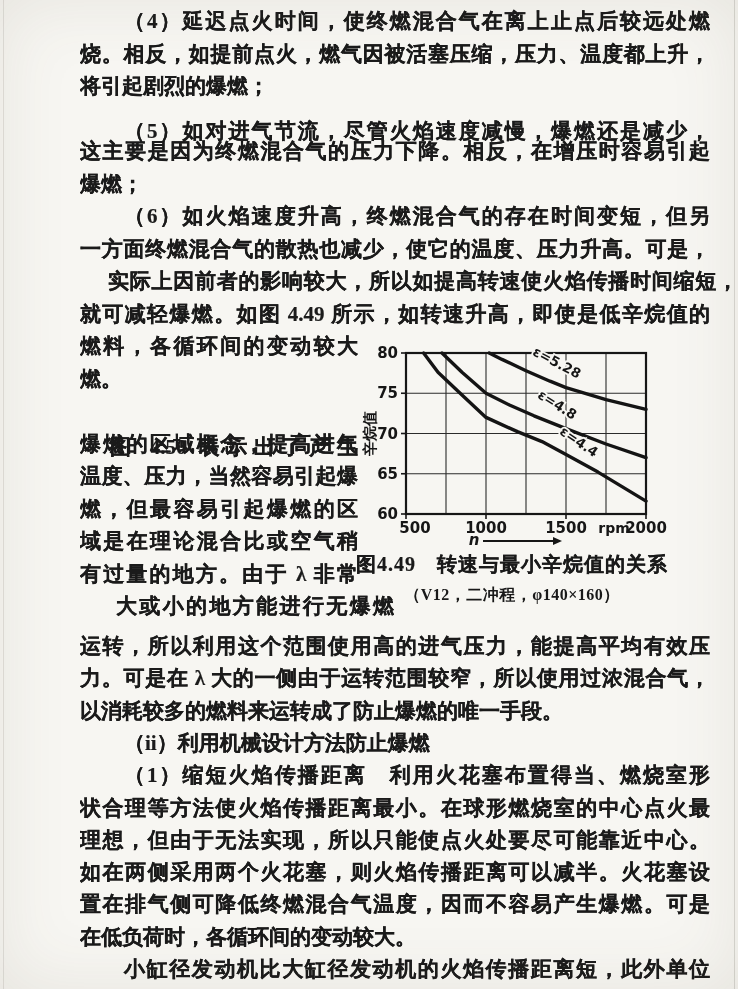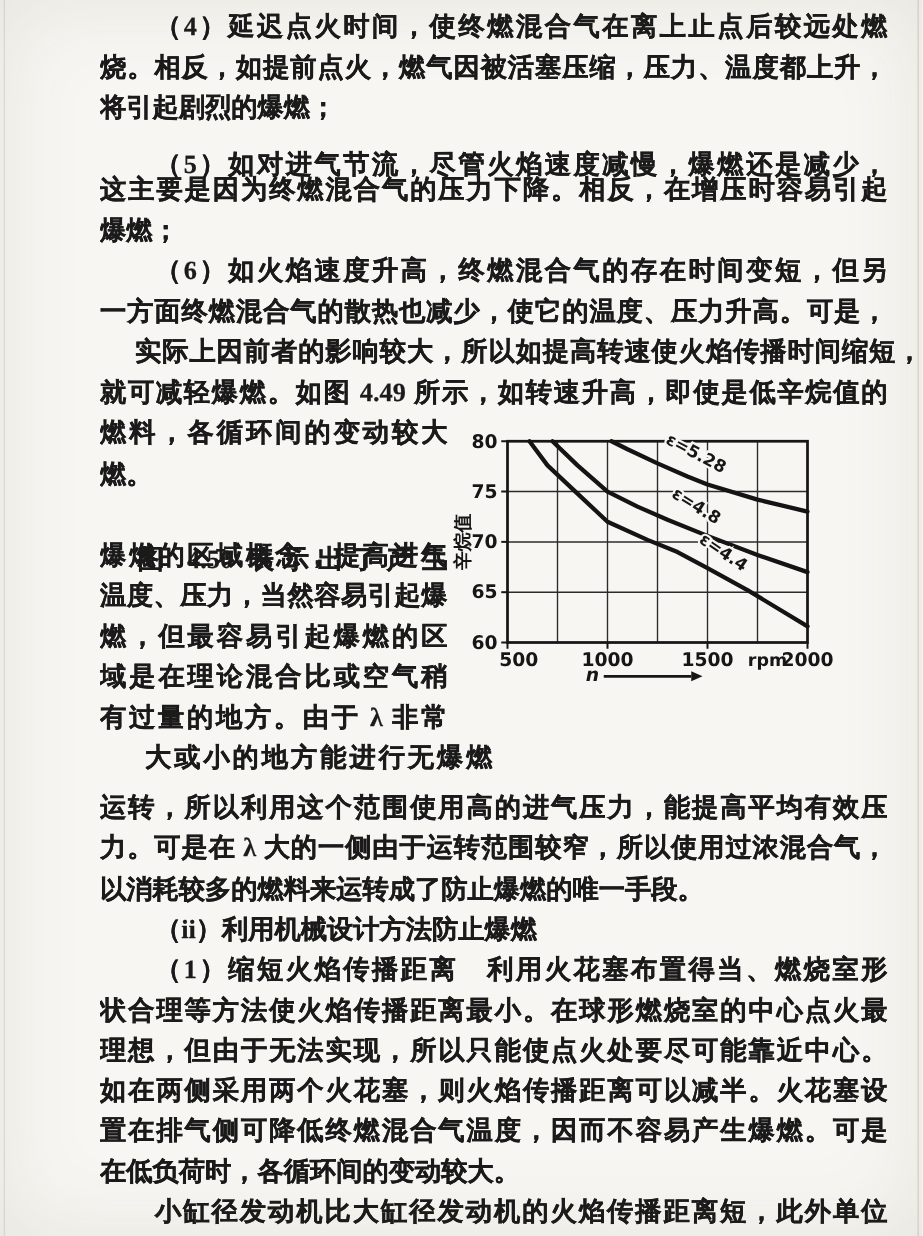--- a/index.html
+++ b/index.html
@@ -90,20 +90,22 @@
         <line x1="127" y1="199" x2="197" y2="199" stroke="#161616" stroke-width="2.2"></line>
         <polygon points="197,195 197,203 206,199" fill="#161616"></polygon>
         <text x="14" y="96.5" text-anchor="middle" font-size="15" transform="rotate(-90 14 91.5)">辛烷值</text>
         <path d="M133.2 11.0 L146.0 17.4 L170.0 28.7 L194.0 39.2 L210.0 45.6 L250.0 57.7 L290.0 67.3" fill="none" stroke="#141414" stroke-width="3.4" stroke-linecap="round" stroke-linejoin="round"></path>
         <text x="198.8" y="24.685000000000024" text-anchor="middle" font-size="13.5" transform="rotate(28 198.8 24.685000000000024)" style="paint-order:stroke;stroke:#f7f6f2;stroke-width:3.5px;">ε=5.28</text>
         <path d="M86.0 11.0 L106.0 30.3 L130.0 51.3 L154.0 63.3 L178.0 73.8 L210.0 86.7 L250.0 102.0 L290.0 115.7" fill="none" stroke="#141414" stroke-width="3.4" stroke-linecap="round" stroke-linejoin="round"></path>
         <text x="198.8" y="66.54500000000004" text-anchor="middle" font-size="13.5" transform="rotate(32 198.8 66.54500000000004)" style="paint-order:stroke;stroke:#f7f6f2;stroke-width:3.5px;">ε=4.8</text>
         <path d="M67.6 11.0 L82.0 30.3 L106.0 52.9 L130.0 75.4 L162.0 89.9 L186.0 99.6 L210.0 112.4 L242.0 130.1 L266.0 144.6 L290.0 159.1" fill="none" stroke="#141414" stroke-width="3.4" stroke-linecap="round" stroke-linejoin="round"></path>
         <text x="220.39999999999998" y="103.57499999999999" text-anchor="middle" font-size="13.5" transform="rotate(34 220.39999999999998 103.57499999999999)" style="paint-order:stroke;stroke:#f7f6f2;stroke-width:3.5px;">ε=4.4</text>
       </svg>
+    <div class="cap1">图4.49　转速与最小辛烷值的关系</div>
+    <div class="cap2">（V12，二冲程，φ140×160）</div>
   </div>
 
   <div id="bottom-text">
       <div class="textline" style="top: 633px; left: 80px; width: 630px;">运转，所以利用这个范围使用高的进气压力，能提高平均有效压</div>
       <div class="textline" style="top: 665.3px; left: 80px; width: 630px;">力。可是在 λ 大的一侧由于运转范围较窄，所以使用过浓混合气，</div>
       <div class="textline nojust" style="top: 697.6px; left: 80px; width: 630px;">以消耗较多的燃料来运转成了防止爆燃的唯一手段。</div>
       <div class="textline nojust" style="top: 729.9px; left: 80px; width: 630px; text-indent: 44px;">（ii）利用机械设计方法防止爆燃</div>
       <div class="textline" style="top: 762.2px; left: 80px; width: 630px; text-indent: 44px;">（1）缩短火焰传播距离　利用火花塞布置得当、燃烧室形</div>
       <div class="textline" style="top: 794.5px; left: 80px; width: 630px;">状合理等方法使火焰传播距离最小。在球形燃烧室的中心点火最</div>
       <div class="textline" style="top: 826.8px; left: 80px; width: 630px;">理想，但由于无法实现，所以只能使点火处要尽可能靠近中心。</div>

